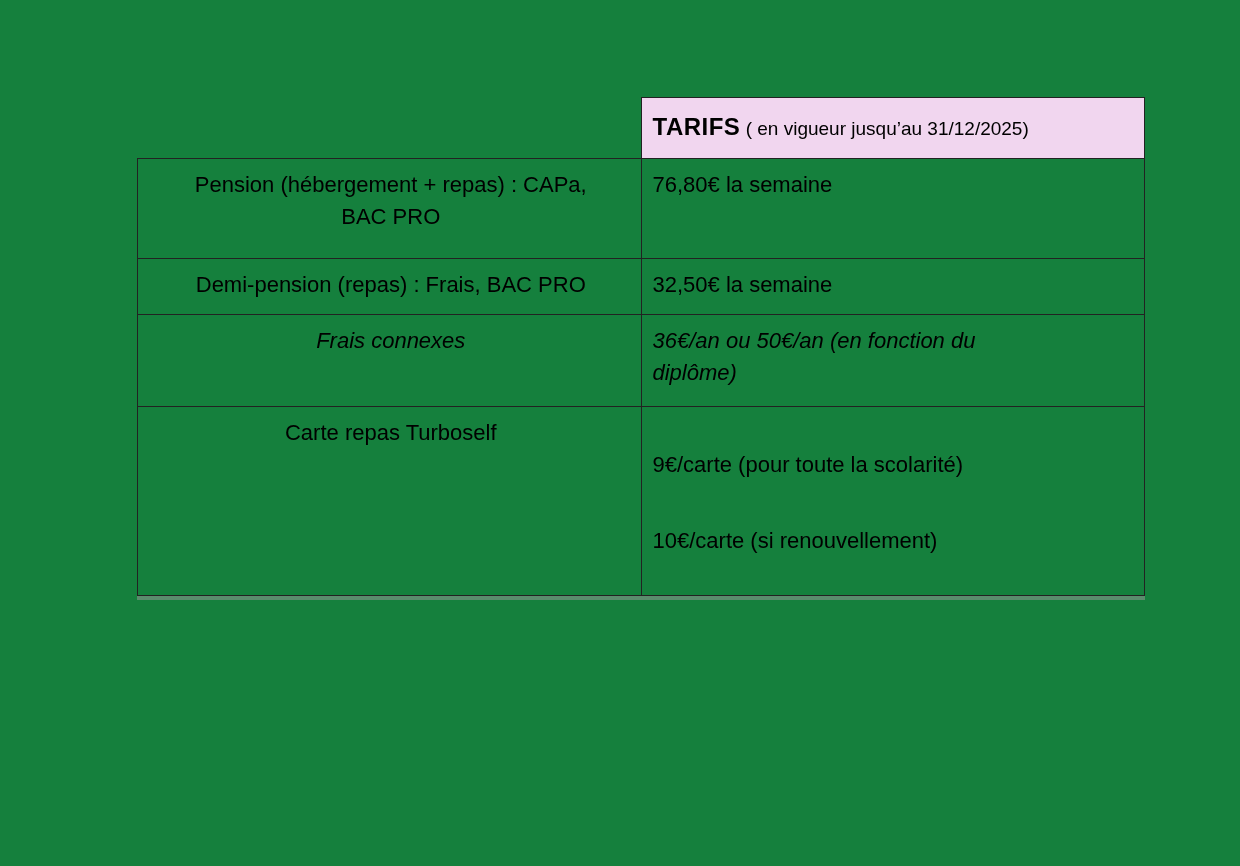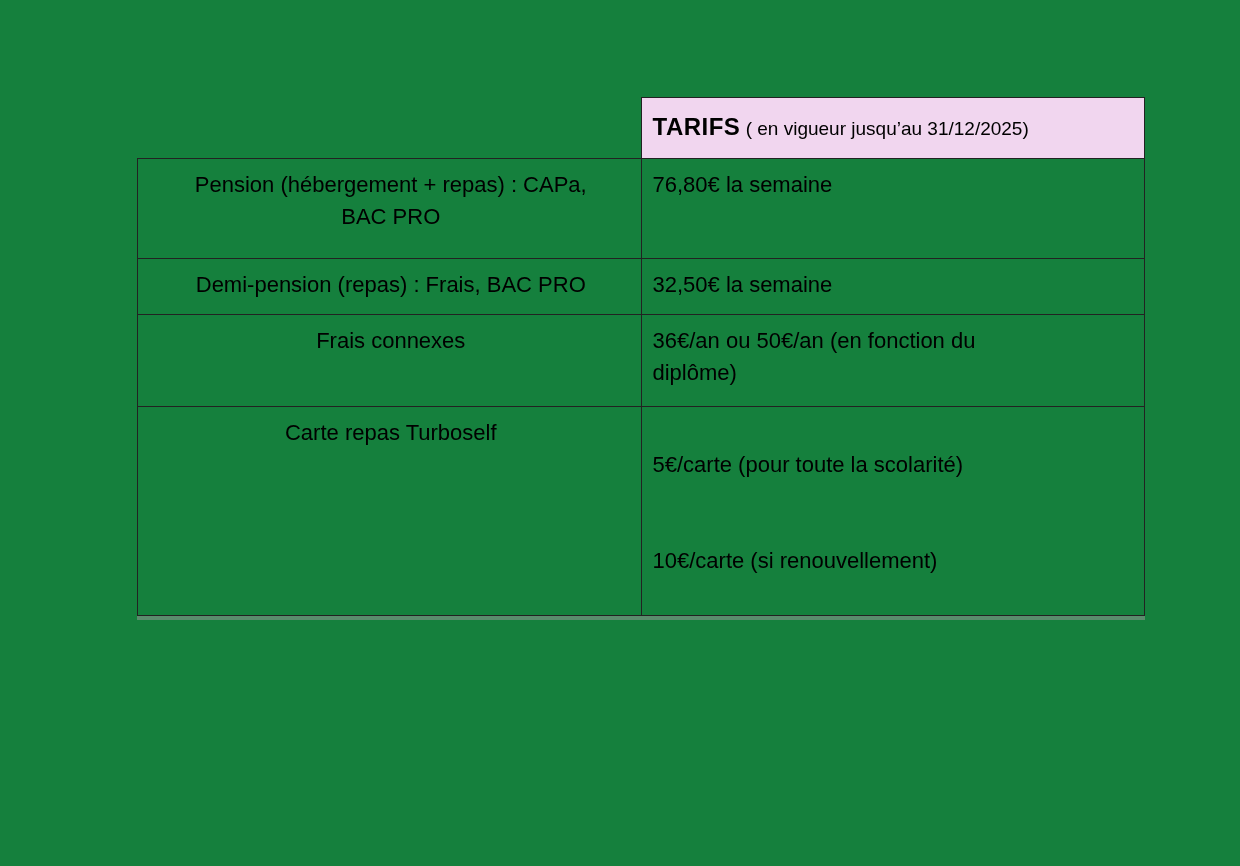--- a/index.html
+++ b/index.html
@@ -54,26 +54,26 @@
     letter-spacing: 0.5px;
   }
   .header-subtitle {
     font-size: 19px;
   }
   .col-label { width: 484px; text-align: center; }
   .col-value { width: 483px; }
   .row-h1 { height: 100px; }
   .row-h2 { height: 56px; }
   .row-h3 { height: 86px; }
-  .row-h4 { height: 92px; }
+  .row-h4 { height: 92px; font-style: italic; }
   .row-h5 { height: 116px; }
   .row-h6 { height: 168px; }
   .row-header { height: 61px; }
   .bold-part { font-weight: bold; }
-  .value-para2 { margin-top: 32px; }
+  .value-para2 { margin-top: 12px; }
 </style>
 </head>
 <body>
 
 <div class="page">
   <table class="tarifs-table">
     <tbody>
         <tr class="row-header">
       <td class="spacer-cell col-label"></td>
       <td class="header-cell col-value"><span class="header-title">TARIFS</span><span class="header-subtitle"> ( en vigueur jusqu’au 31/12/2025)</span></td>
@@ -93,20 +93,20 @@
 
     <tr class="row-h4">
       <td class="col-label">Frais connexes</td>
       <td class="col-value">36€/an ou 50€/an (en fonction du
 diplôme)</td>
     </tr>
 
     <tr class="row-h5">
       <td class="col-label">Carte repas Turboself</td>
       <td class="col-value">
-        <div>5€/carte (pour toute la scolarité)</div>
+        <div>9€/carte (pour toute la scolarité)</div>
         <div class="value-para2">10€/carte (si renouvellement)</div>
       </td>
     </tr>
 
   </tbody>
     </table>
 </div>
 
 </body></html>

